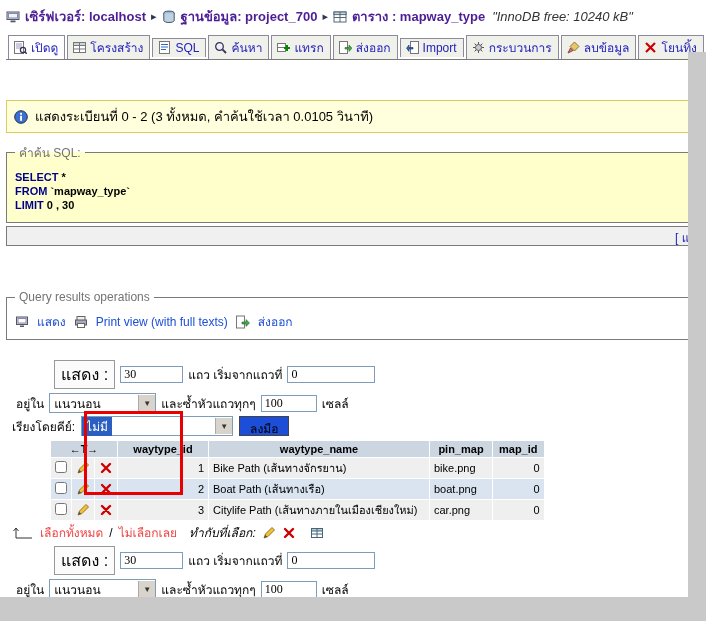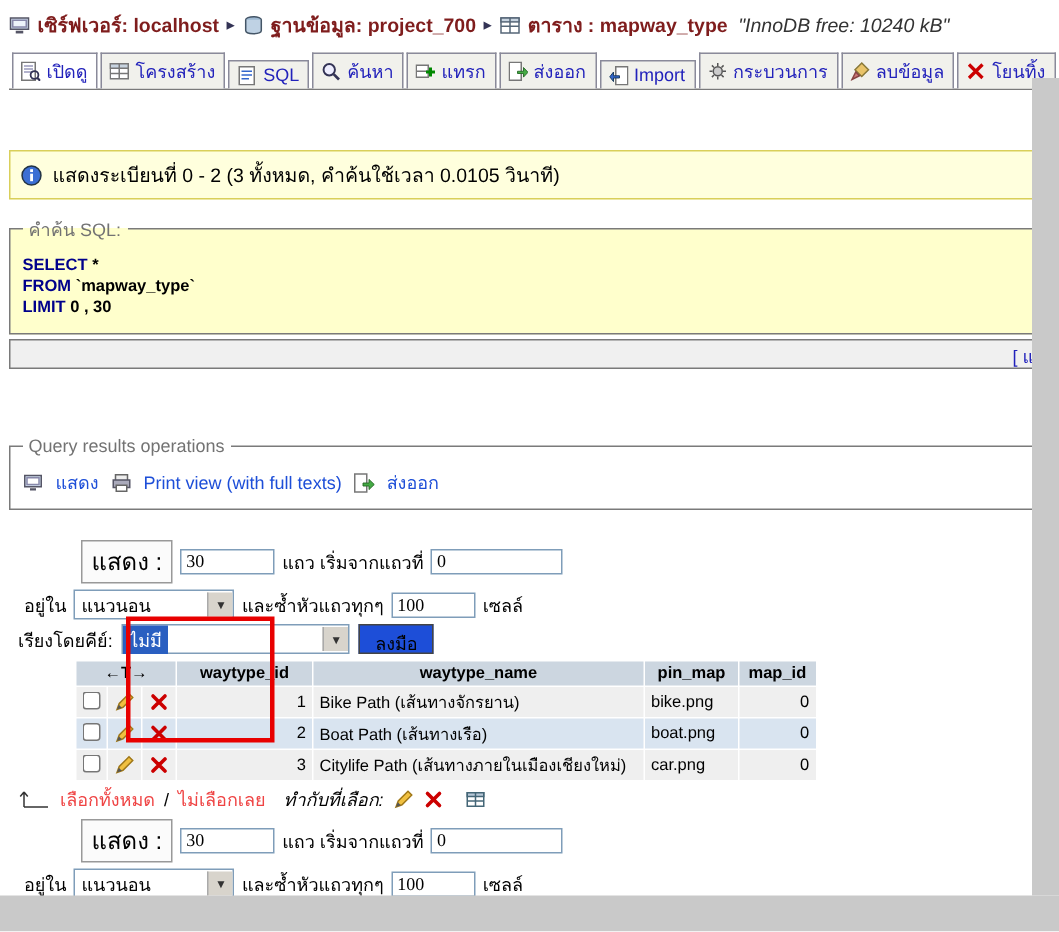--- a/index.html
+++ b/index.html
@@ -5,27 +5,27 @@
   html,body{margin:0;padding:0}
   body{
     width:706px;height:621px;overflow:hidden;position:relative;
     background:#fff;font-family:"Liberation Sans","DejaVu Sans",sans-serif;
     font-size:12px;color:#000;
   }
   .content{position:absolute;top:0;left:0;width:960px;padding:6px 0 0 6px}
 
   
   .crumbs{display:flex;align-items:center;gap:5px;font-size:13px;white-space:nowrap}
-  .crumbs a{color:#7f1d1d;font-weight:bold;text-decoration:none}
+  .crumbs a{color:#4c1d95;font-weight:bold;text-decoration:none}
   .crumbs .sep{color:#335;font-size:11px}
   .crumbs .note{font-style:italic;color:#333;font-weight:normal;margin-left:2px}
   .icn{width:14px;height:14px;vertical-align:-2px;flex:none}
 
   
-  .tabs{display:flex;align-items:flex-end;margin-top:8px;border-bottom:1px solid #7a7a7a;width:682px;padding-left:2px}
+  .tabs{display:flex;align-items:center;margin-top:8px;border-bottom:1px solid #7a7a7a;width:682px;padding-left:2px}
   .tab{display:flex;align-items:center;border:1px solid #8a8a9a;border-bottom:none;
        background:#f1f1ec;padding:2px 6px 2px 5px;margin-right:2px;white-space:nowrap;
        color:#2222bb;font-size:12px;cursor:pointer}
   .tab.active{background:#ffffff}
   .ticn{width:13px;height:13px;margin-right:4px;flex:none}
 
   
   .notice{margin-top:40px;width:845px;background:#ffffdd;border:1px solid #d9cf5a;
           padding:5px 7px;display:flex;align-items:center;gap:7px;font-size:13px}
 

